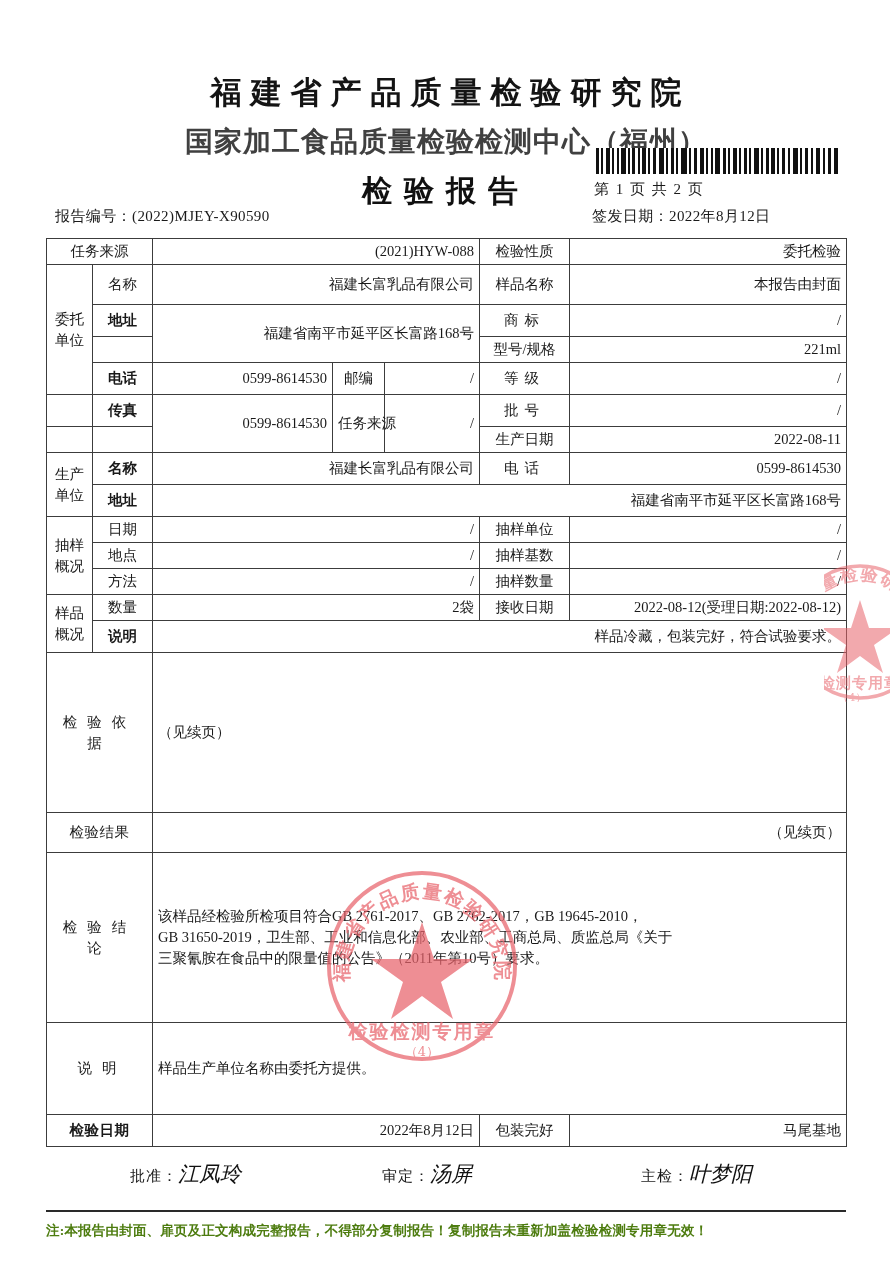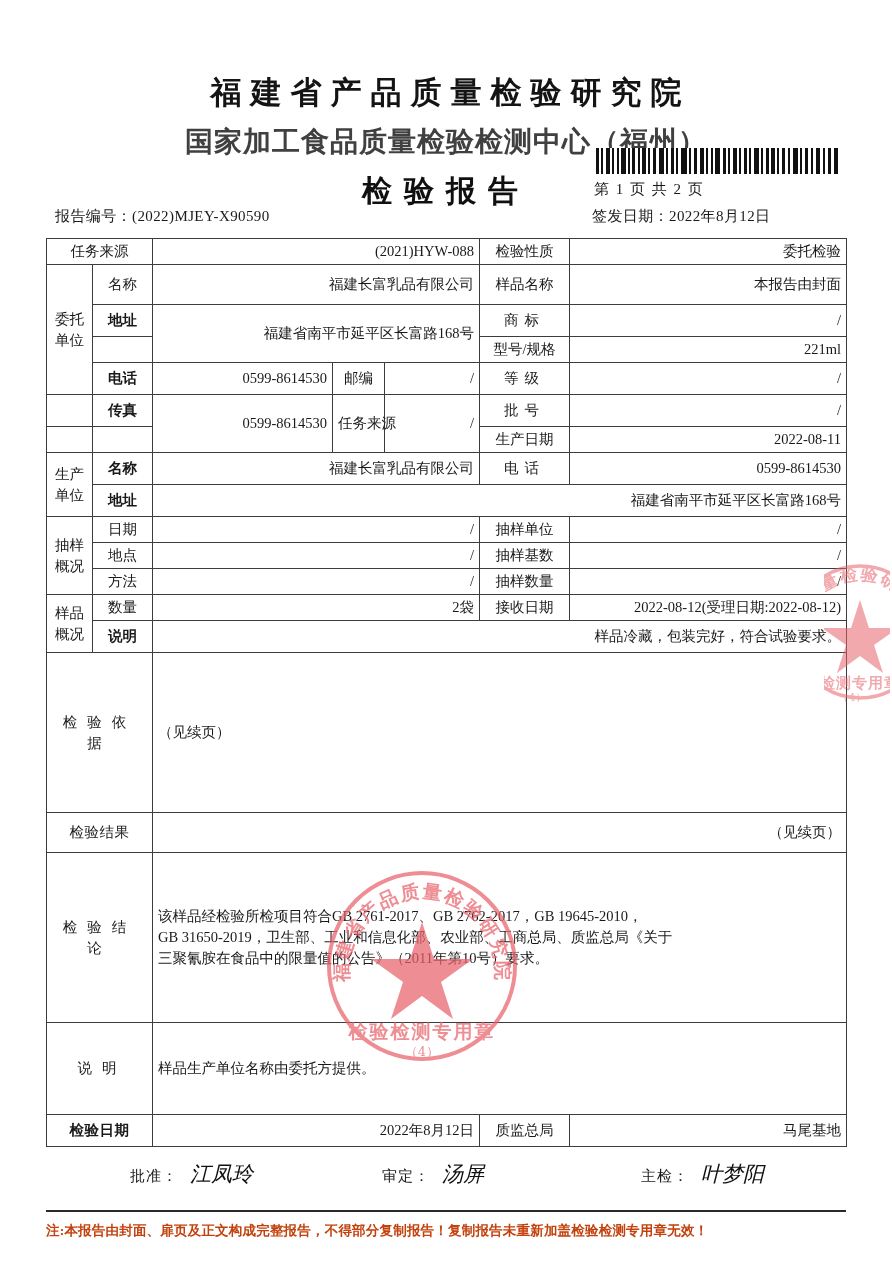--- a/index.html
+++ b/index.html
@@ -150,37 +150,36 @@
     position: absolute;
     left: 46px; top: 1160px;
     width: 800px; height: 46px;
   }
   .sig-item { position: absolute; top: 0; font-size: 15px; }
   .sig-label { letter-spacing: 1px; }
   .sig-name {
     font-family: "DejaVu Serif", "Liberation Serif", serif;
     font-size: 21px;
     font-style: italic;
-    margin-left: 12px;
     color: #101010;
   }
   .rule {
     position: absolute;
     left: 46px; top: 1210px;
     width: 800px; height: 2px;
     background: #2a2a2a;
   }
   .footer-note {
     position: absolute;
     left: 46px; top: 1222px;
     width: 810px;
     font-size: 13.5px;
     font-weight: bold;
     letter-spacing: 0.2px;
-    color: #c2410c;
+    color: #4d7c0f;
   }
 
   
   .stamp {
     position: absolute;
     pointer-events: none;
     opacity: 0.72;
   }
   .stamp-main {
     left: 322px; top: 866px;
@@ -400,21 +399,21 @@
       </tr>
 
       <tr>
         <td class="lbl-sp" colspan="2" style="height:92px; letter-spacing:10px; padding-left:10px;">说明</td>
         <td class="note-cell" colspan="5">样品生产单位名称由委托方提供。</td>
       </tr>
 
       <tr>
         <td class="lbl-sp h-md" colspan="2">检验日期</td>
         <td class="val" colspan="3">2022年8月12日</td>
-        <td class="lbl">质监总局</td>
+        <td class="lbl">包装完好</td>
         <td class="val">马尾基地</td>
       </tr>
 
     </tbody>
   </table>
 
   <div class="sig-row">
     <div class="sig-item" style="left:84px">
       <span class="sig-label">批准：</span><span class="sig-name">江凤玲</span>
     </div>

